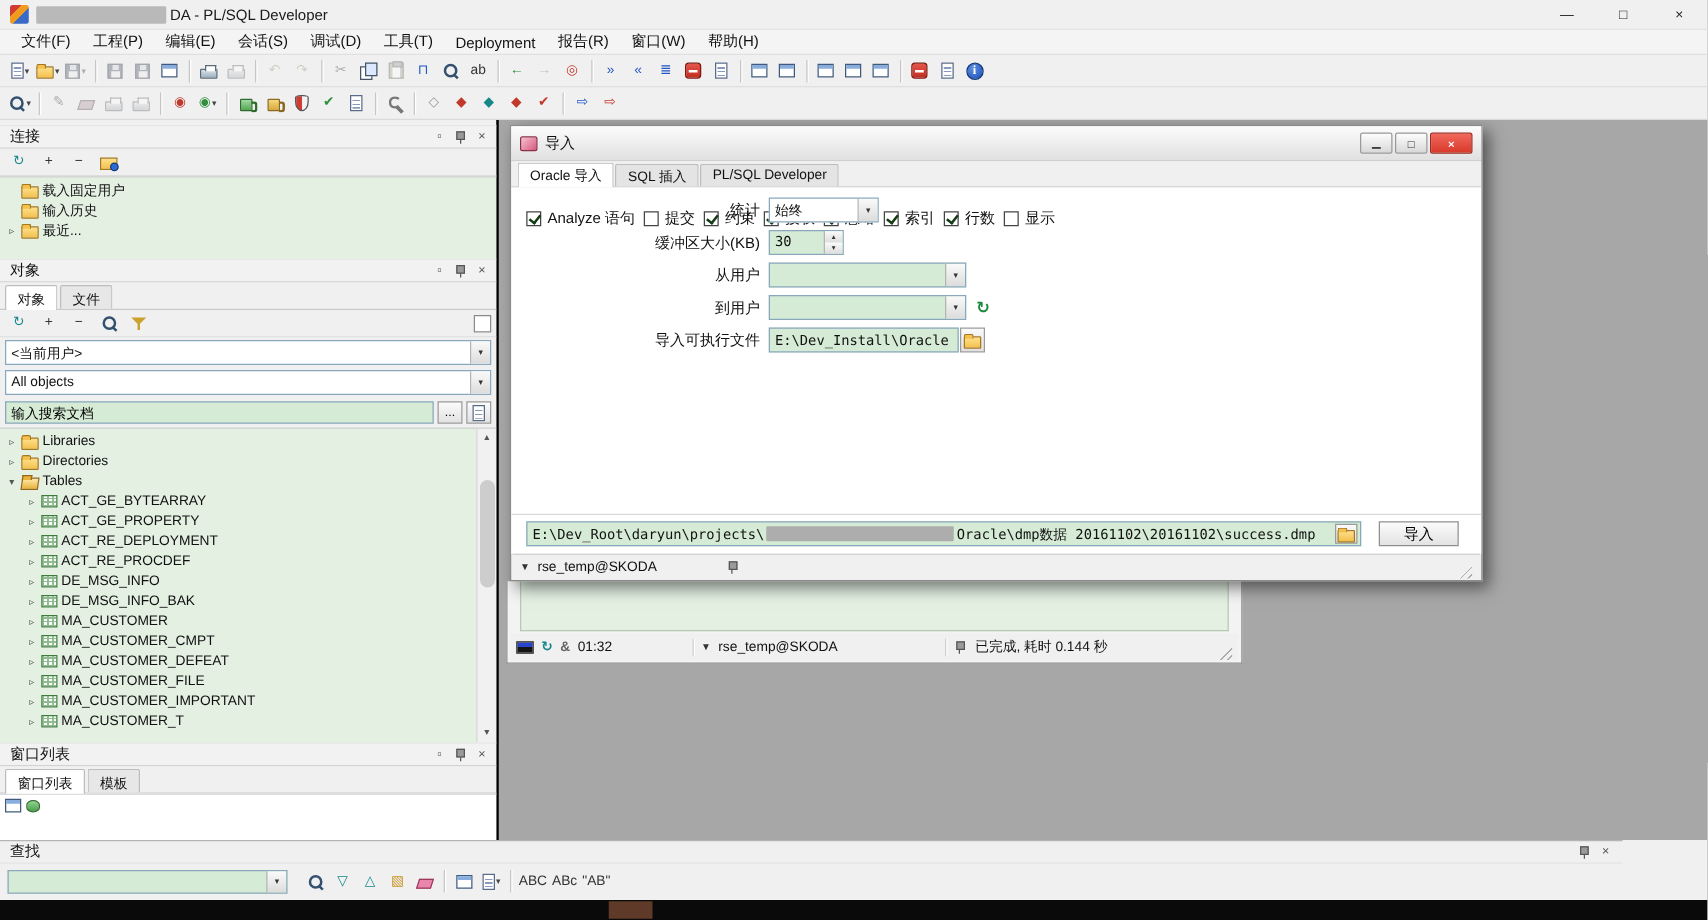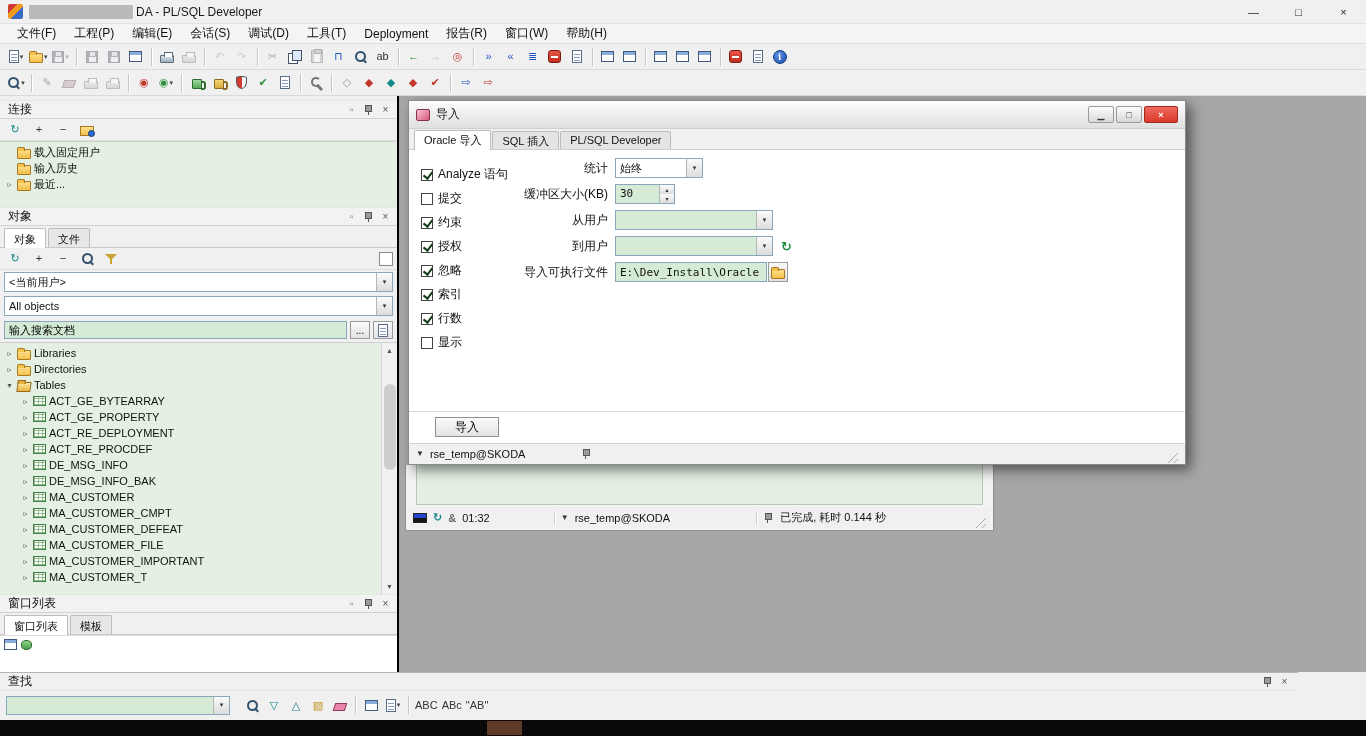--- a/index.html
+++ b/index.html
@@ -147,21 +147,21 @@
 #dialog{position:absolute;left:9px;top:4px;width:778px;height:365px;background:#f0f0f0;border:1px solid #8a8a8a;box-shadow:5px 5px 12px rgba(0,0,0,.5)}
 .dtitle{height:28px;background:linear-gradient(#fcfcfc,#e0e0e0);border-bottom:1px solid #cfcfcf;display:flex;align-items:center;padding:0 7px;gap:6px}
 .dtext{font-size:12px}
 .dbtns{margin-left:auto;display:flex;gap:2px;align-items:center}
 .dbtn{width:26px;height:17px;background:linear-gradient(#fdfdfd,#d8d8d8);border:1px solid #9a9a9a;border-radius:2px;display:flex;align-items:center;justify-content:center;font-size:9px;color:#333}
 .dbtn[data-close="true"]{width:34px;background:linear-gradient(#f0685c,#d93a2b);border-color:#a02a1e;color:#fff;font-weight:bold}
 .dtabs{height:21px;background:#f0f0f0;display:flex;align-items:flex-end;padding-left:5px;border-bottom:1px solid #cfcfcf}
 .dtab{padding:2px 9px 0;font-size:11px;background:#e4e4e4;border:1px solid #bdbdbd;border-bottom:none;border-radius:2px 2px 0 0;height:18px;margin-right:1px;display:flex;align-items:flex-start}
 .dtab[data-active="true"]{background:#fff;height:20px;margin-bottom:-1px}
 .dcontent{position:absolute;left:0;right:0;top:49px;bottom:21px;background:#fff;overflow:hidden}
-.options{position:absolute;left:12px;top:16px;display:flex;flex-direction:column;gap:7px}
+.options{position:absolute;left:12px;top:16px;display:flex;flex-direction:row;gap:7px}
 .chk{display:flex;align-items:center;gap:5px;font-size:12px;white-space:nowrap}
 .box{width:12px;height:12px;background:#fff;border:1px solid #444;position:relative;flex:none}
 .chk[data-checked="true"] .box::after{content:"";position:absolute;left:3px;top:0;width:4px;height:7px;border:solid #143c14;border-width:0 2px 2px 0;transform:rotate(38deg)}
 .fields{position:absolute;left:0;top:8px;right:0}
 .frow{display:flex;align-items:center;height:20px;margin-bottom:6px}
 .flabel{width:206px;text-align:right;padding-right:7px;font-size:12px;flex:none;white-space:nowrap}
 .combo.small{width:88px}
 .combo.wide{width:158px}
 .spin{width:60px;height:20px;background:#d5ebd5;border:1px solid #8aa8bd;display:inline-flex}
 .spin .sval{flex:1;padding:2px 4px;font:11px "DejaVu Sans Mono",monospace}
@@ -1018,20 +1018,28 @@
             <span class="textfield green exec">
               <span class="mono">E:\Dev_Install\Oracle</span>
             </span>
             <button class="folderbtn">
                 <span class="icon" data-icon="folder"></span>
               </button>
           </div>
         </div>
         <div class="filesec">
           <div class="filerow">
+            <div class="filefield">
+              <span class="mono fpart">E:\Dev_Root\daryun\projects\</span>
+              <span class="redact path-redact"></span>
+              <span class="mono fpart">Oracle\dmp数据 20161102\20161102\success.dmp</span>
+              <button class="folderbtn">
+                  <span class="icon" data-icon="folder"></span>
+                </button>
+            </div>
             <button class="pushbtn">导入</button>
           </div>
         </div>
       </div>
       <div class="dstatus">
         <span class="tri">▼</span>
         <span>rse_temp@SKODA</span>
         <span class="icon dpin" data-icon="pin"></span>
         <span class="grip"></span>
       </div>

